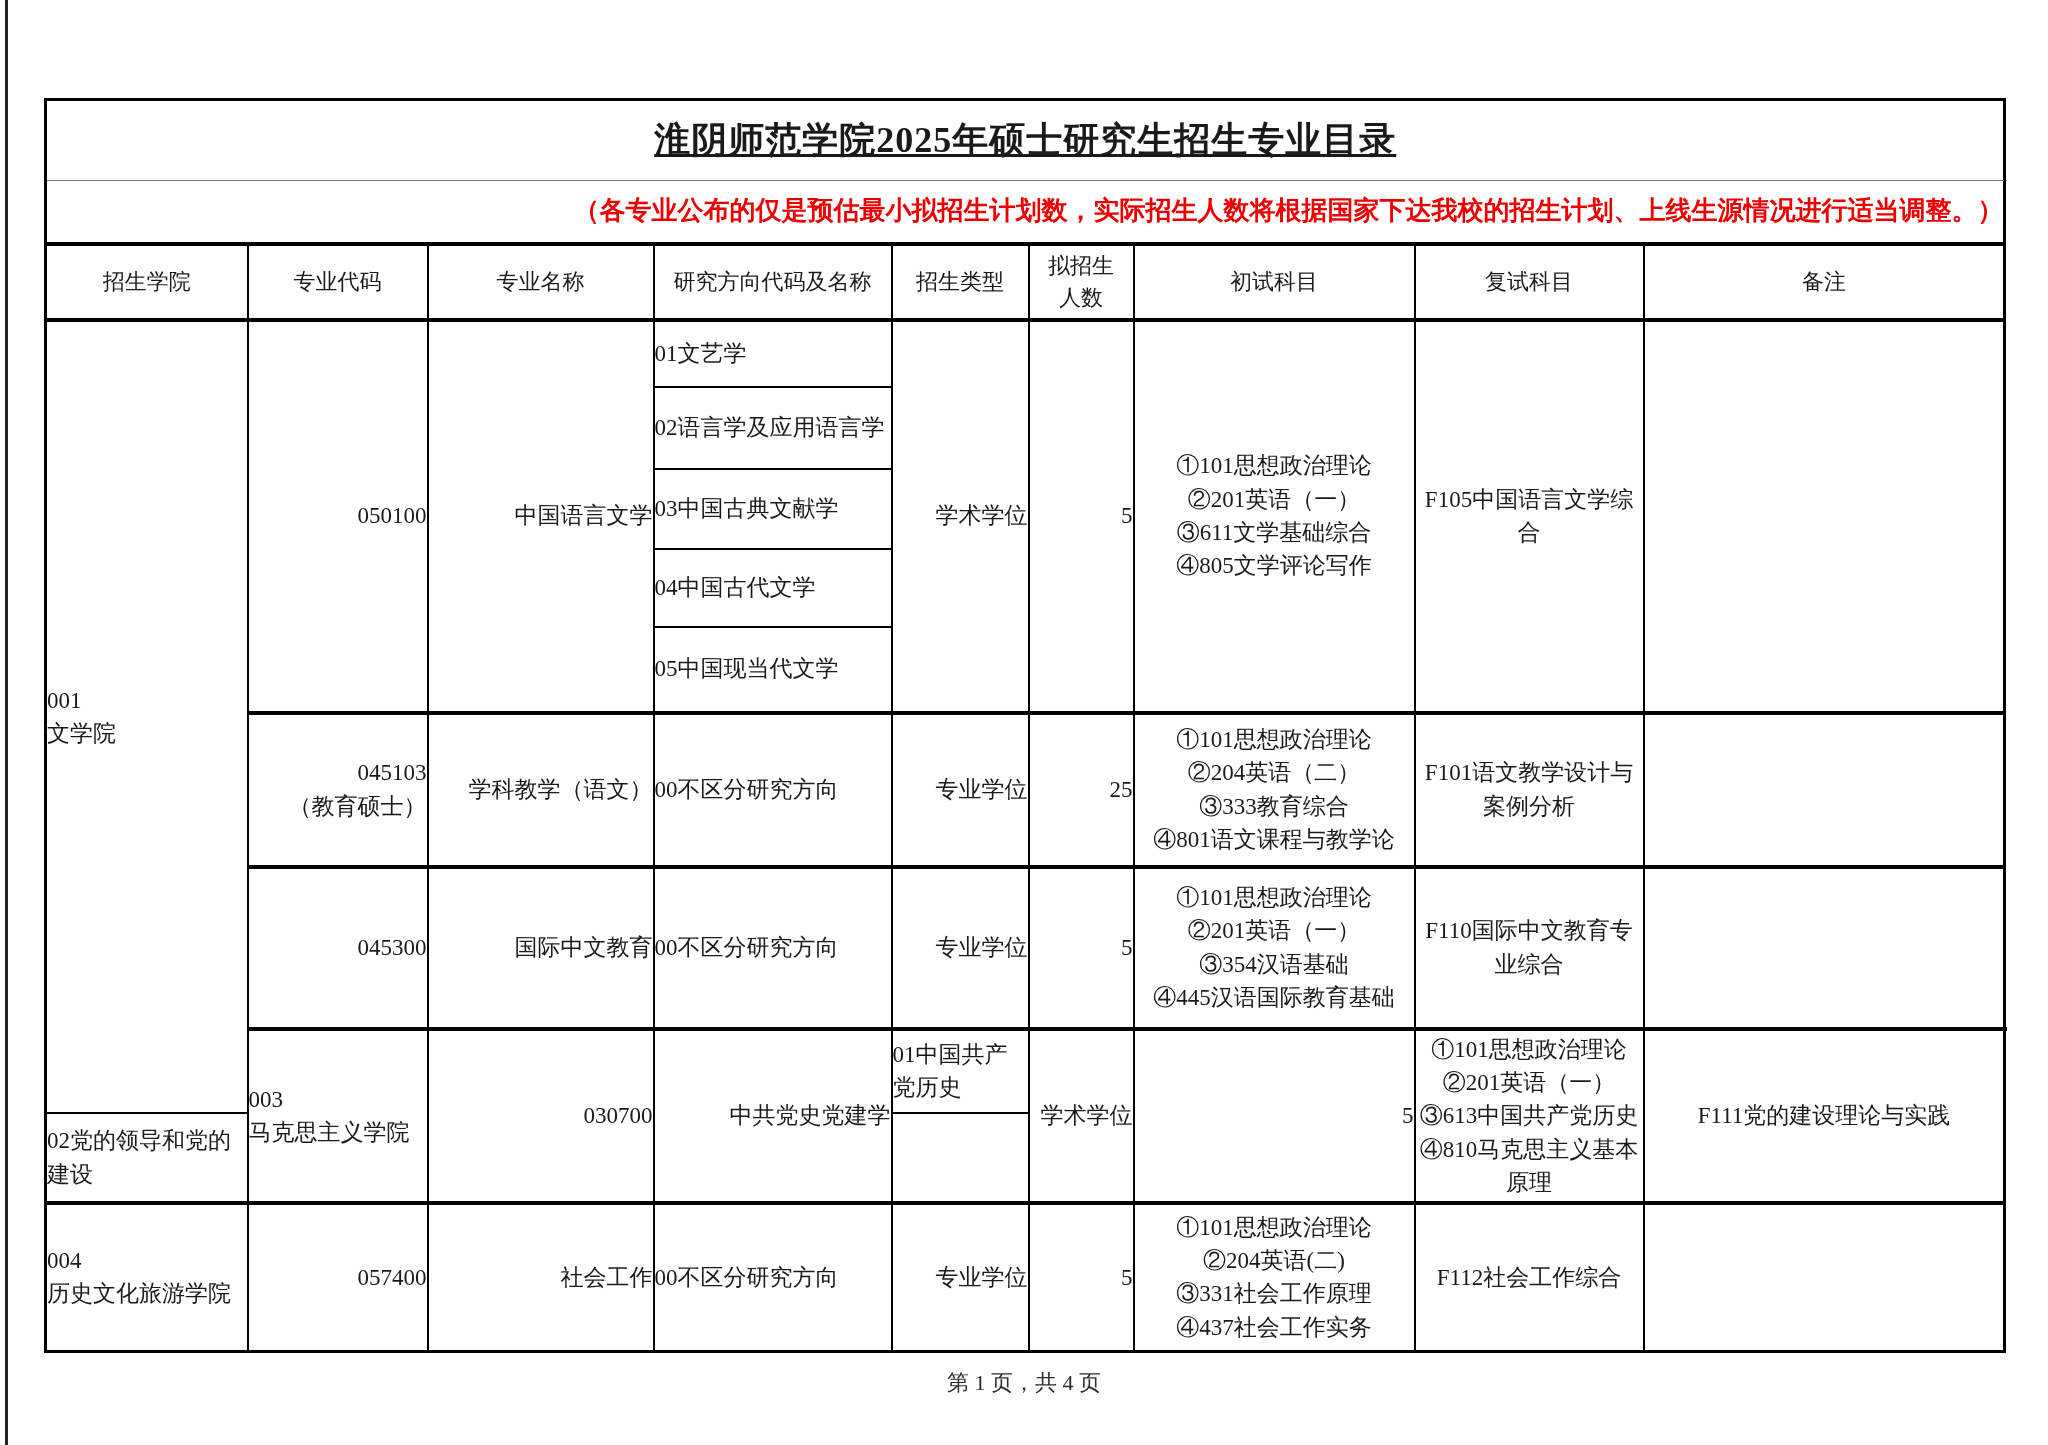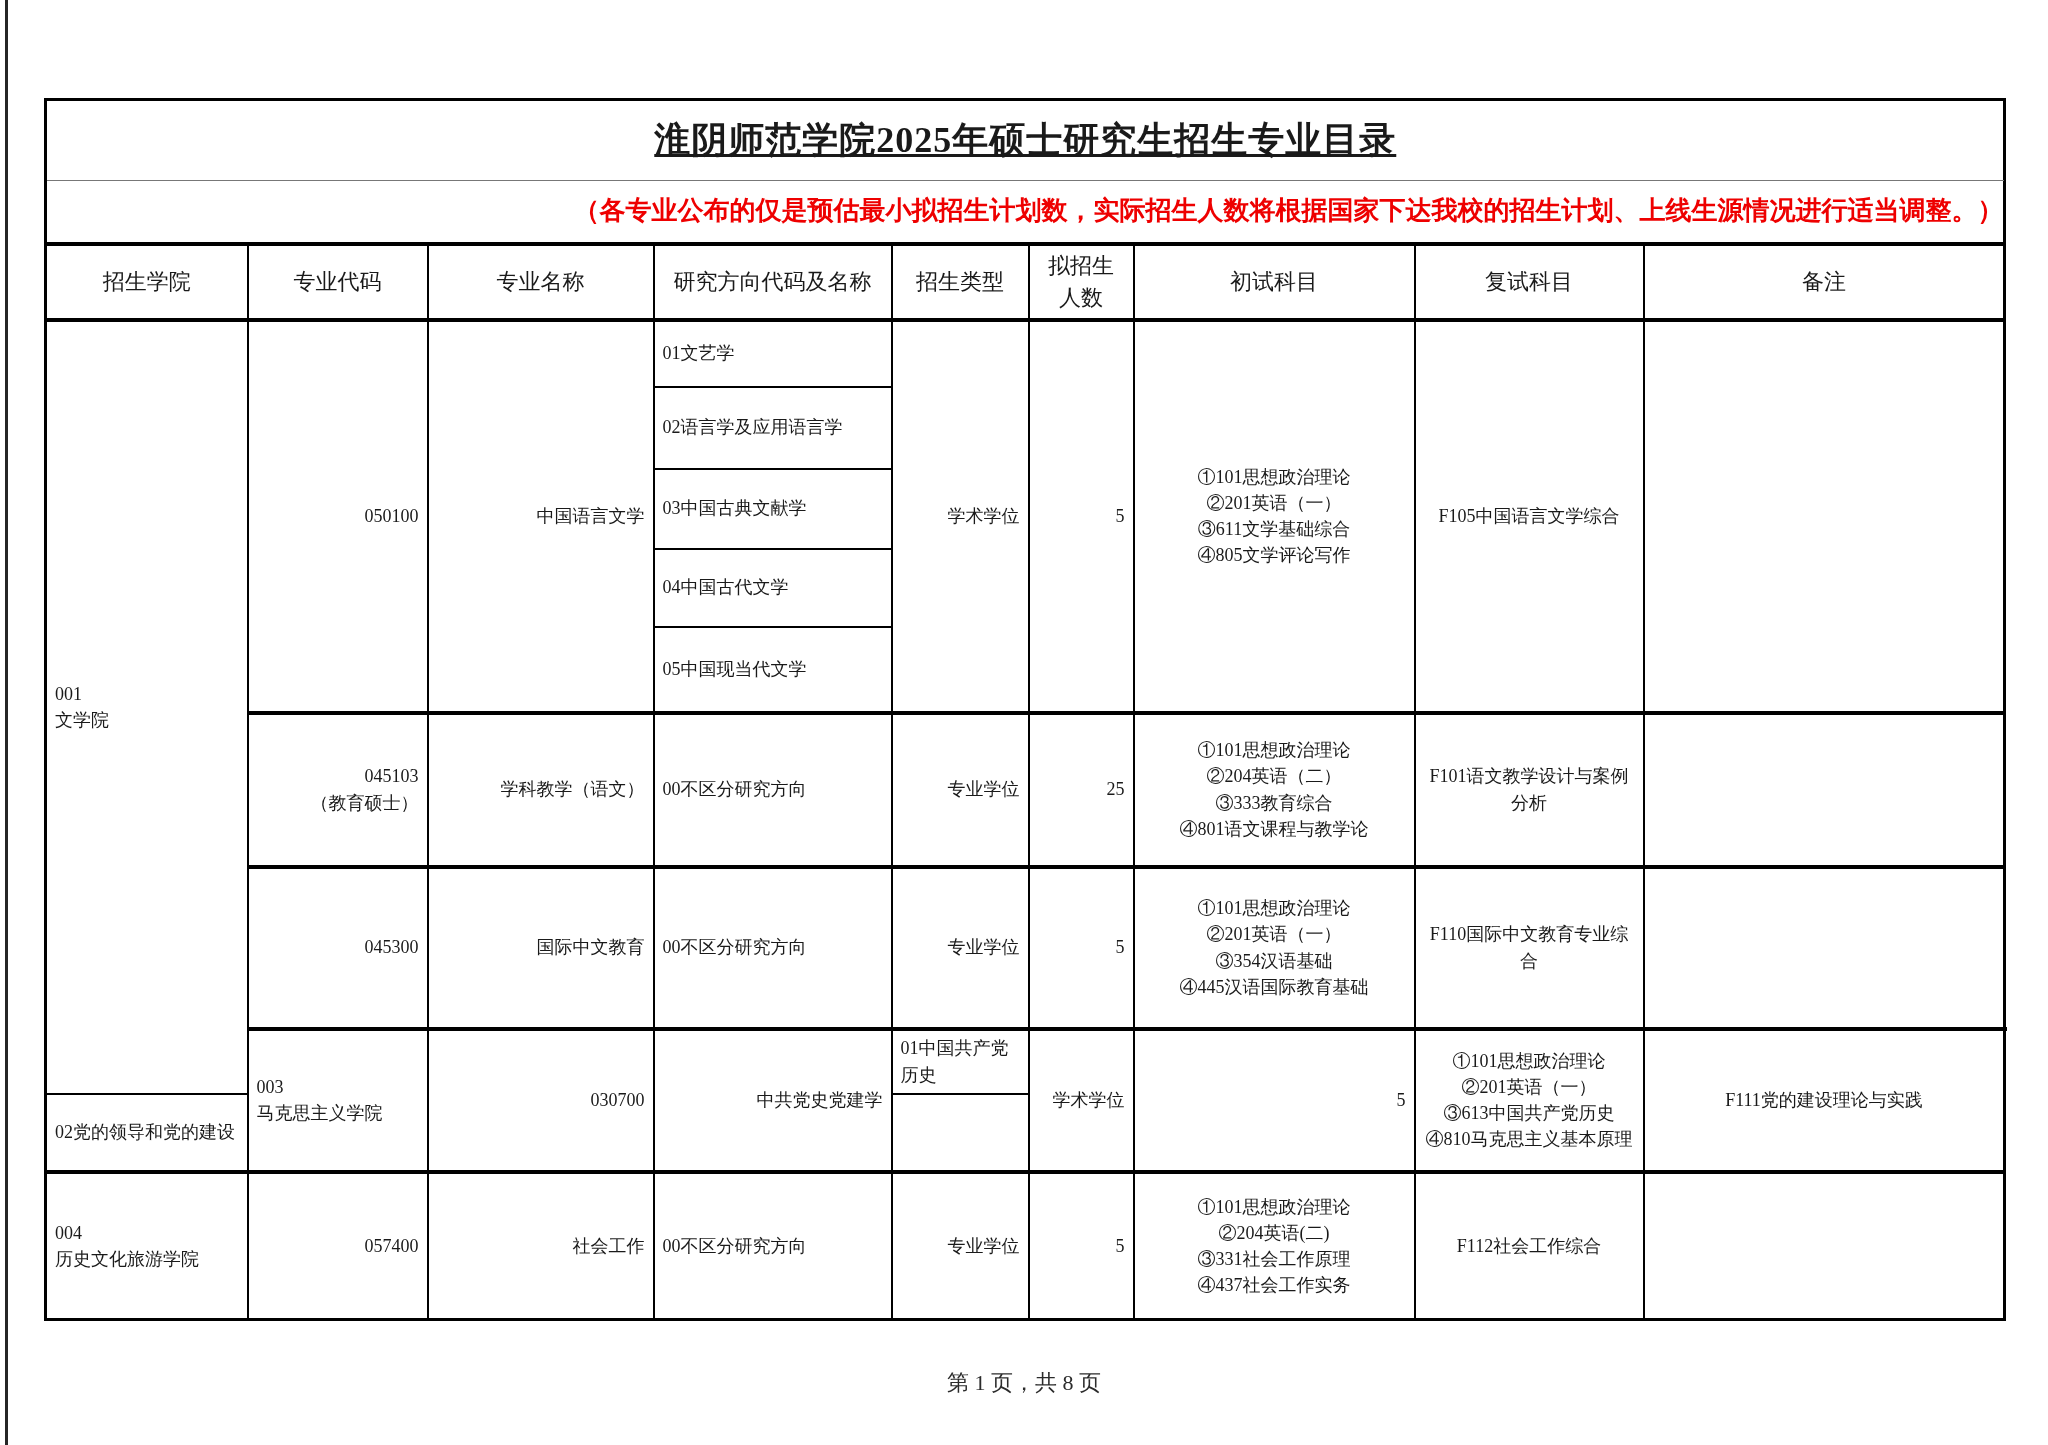--- a/index.html
+++ b/index.html
@@ -18,23 +18,23 @@
   table.catalog{
     position:absolute;left:44px;top:98px;
     width:1959px;
     border-collapse:collapse;
     table-layout:fixed;
     border:3px solid #000;
   }
   table.catalog td{
     border:2px solid #000;
     vertical-align:middle;
-    font-size:18px;
+    font-size:23px;
     line-height:1.45;
-    padding:2px 8px;
+    padding:2px 0;
     word-break:break-all;
     overflow:hidden;
   }
   tr.r-title td{
     border-bottom:1px solid #777;
     text-align:center;
     font-size:36px;
     font-weight:700;
     letter-spacing:1px;
     padding:0;
@@ -212,13 +212,13 @@
         <div>②204英语(二)</div>
         <div>③331社会工作原理</div>
         <div>④437社会工作实务</div>
       </td>
       <td class="retest">F112社会工作综合</td>
       <td class="remark"></td>
     </tr>
   </tbody>
 </table>
 
-<div class="footer">第 1 页，共 8 页</div>
+<div class="footer">第 1 页，共 4 页</div>
 
 </body></html>

